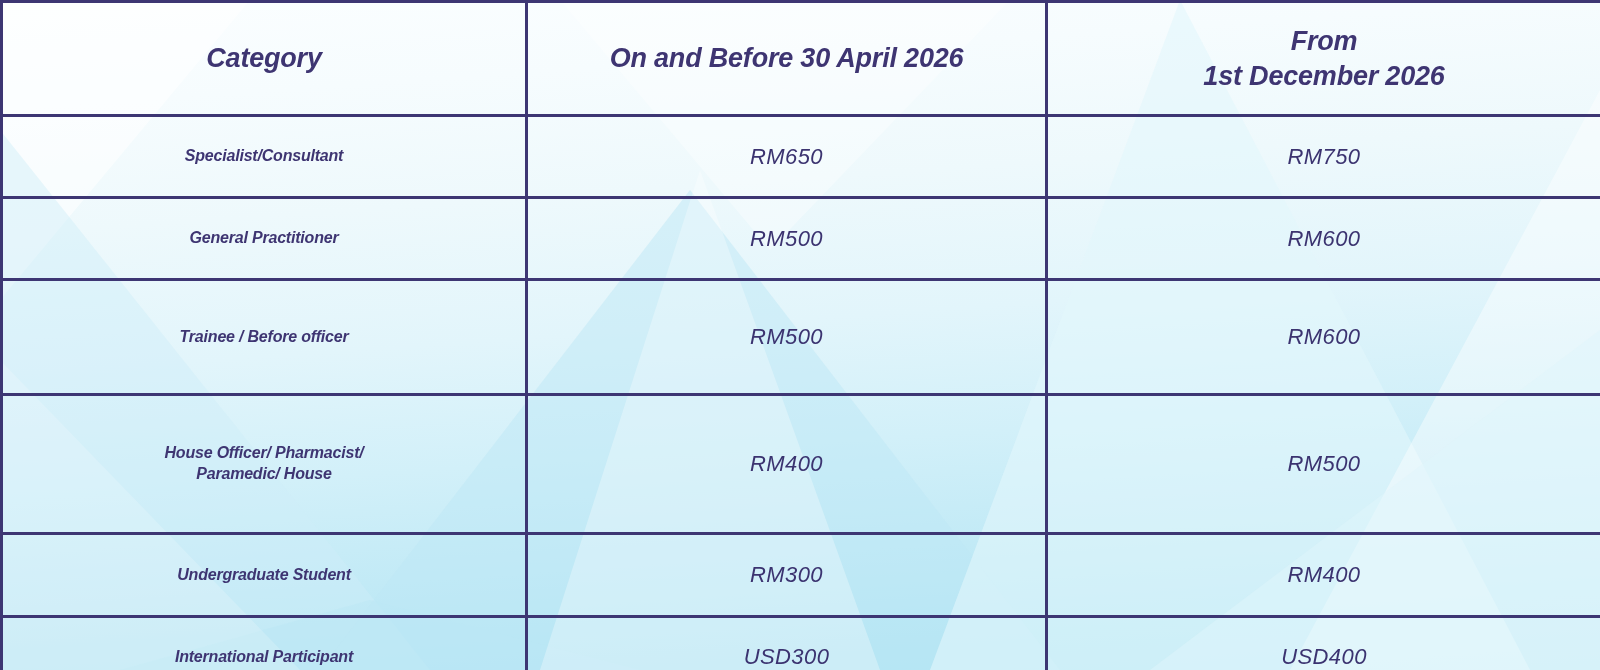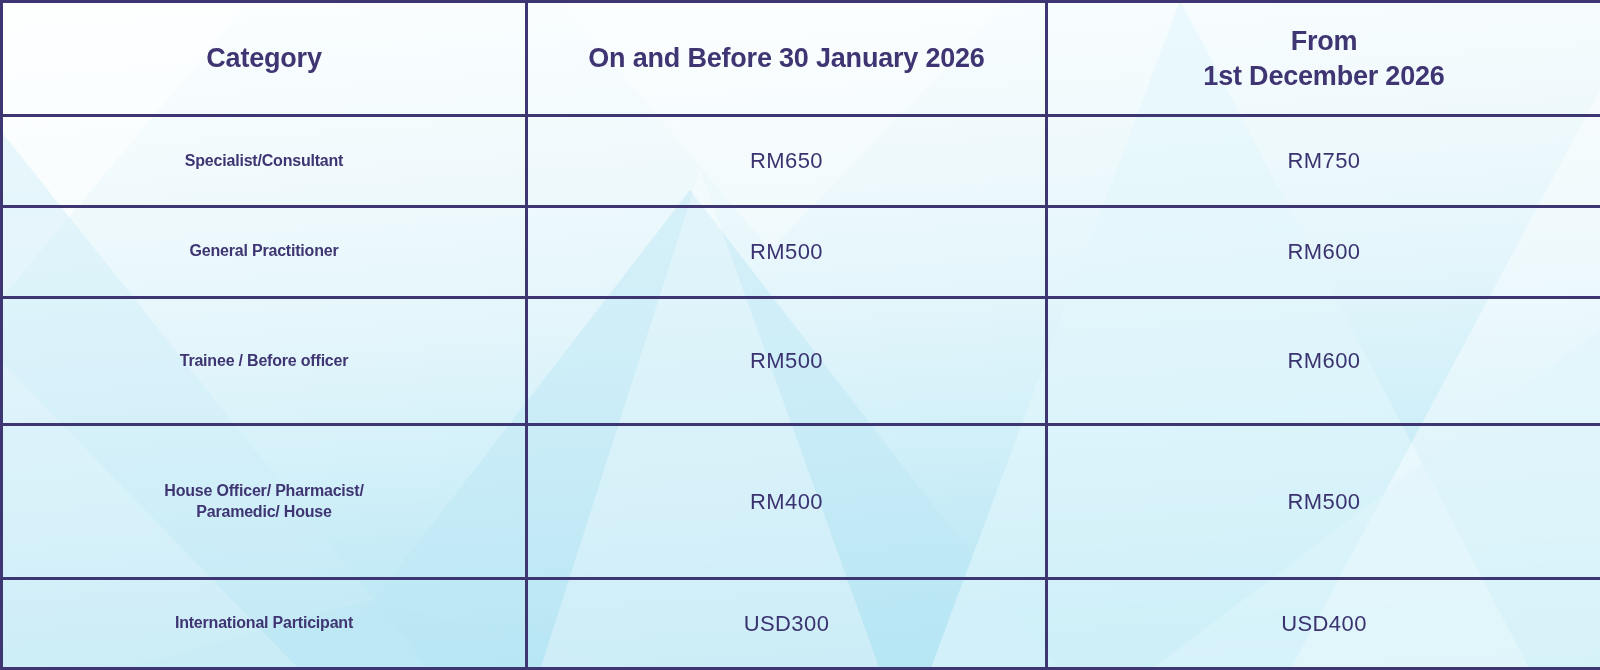--- a/index.html
+++ b/index.html
@@ -8,20 +8,21 @@
     font-family:"Liberation Sans", sans-serif;
     overflow:hidden;
     background:#ffffff;
   }
 
   
   #stage {
     position:relative;
     width:1600px; height:670px;
     overflow:hidden;
+    font-style:italic;
   }
 
   
   #bg-gradient {
     position:absolute; inset:0;
     background:linear-gradient(176deg,
         #fbfeff 0%,
         #f6fcfe 14%,
         #eef9fc 30%,
         #e2f5fb 48%,
@@ -107,21 +108,21 @@
 
   <table id="price-table">
     <colgroup>
       <col class="c-category">
       <col class="c-early">
       <col class="c-late">
     </colgroup>
     <thead>
       <tr class="r-head">
         <th class="hdr">Category</th>
-        <th class="hdr">On and Before 30 January 2026</th>
+        <th class="hdr">On and Before 30 April 2026</th>
         <th class="hdr">
           <span>From</span><br>
           <span>1st December 2026</span>
         </th>
       </tr>
     </thead>
     <tbody>
       <tr class="r-0">
         <td class="cat-cell">Specialist/Consultant</td>
         <td class="price-cell">RM650</td>
@@ -138,20 +139,25 @@
         <td class="price-cell">RM600</td>
       </tr>
       <tr class="r-3">
         <td class="cat-cell">
           <span>House Officer/ Pharmacist/</span><br>
           <span>Paramedic/ House</span>
         </td>
         <td class="price-cell">RM400</td>
         <td class="price-cell">RM500</td>
       </tr>
+      <tr class="r-4">
+        <td class="cat-cell">Undergraduate Student</td>
+        <td class="price-cell">RM300</td>
+        <td class="price-cell">RM400</td>
+      </tr>
       <tr class="r-5">
         <td class="cat-cell">International Participant</td>
         <td class="price-cell">USD300</td>
         <td class="price-cell">USD400</td>
       </tr>
     </tbody>
   </table>
 
 </div>
 

